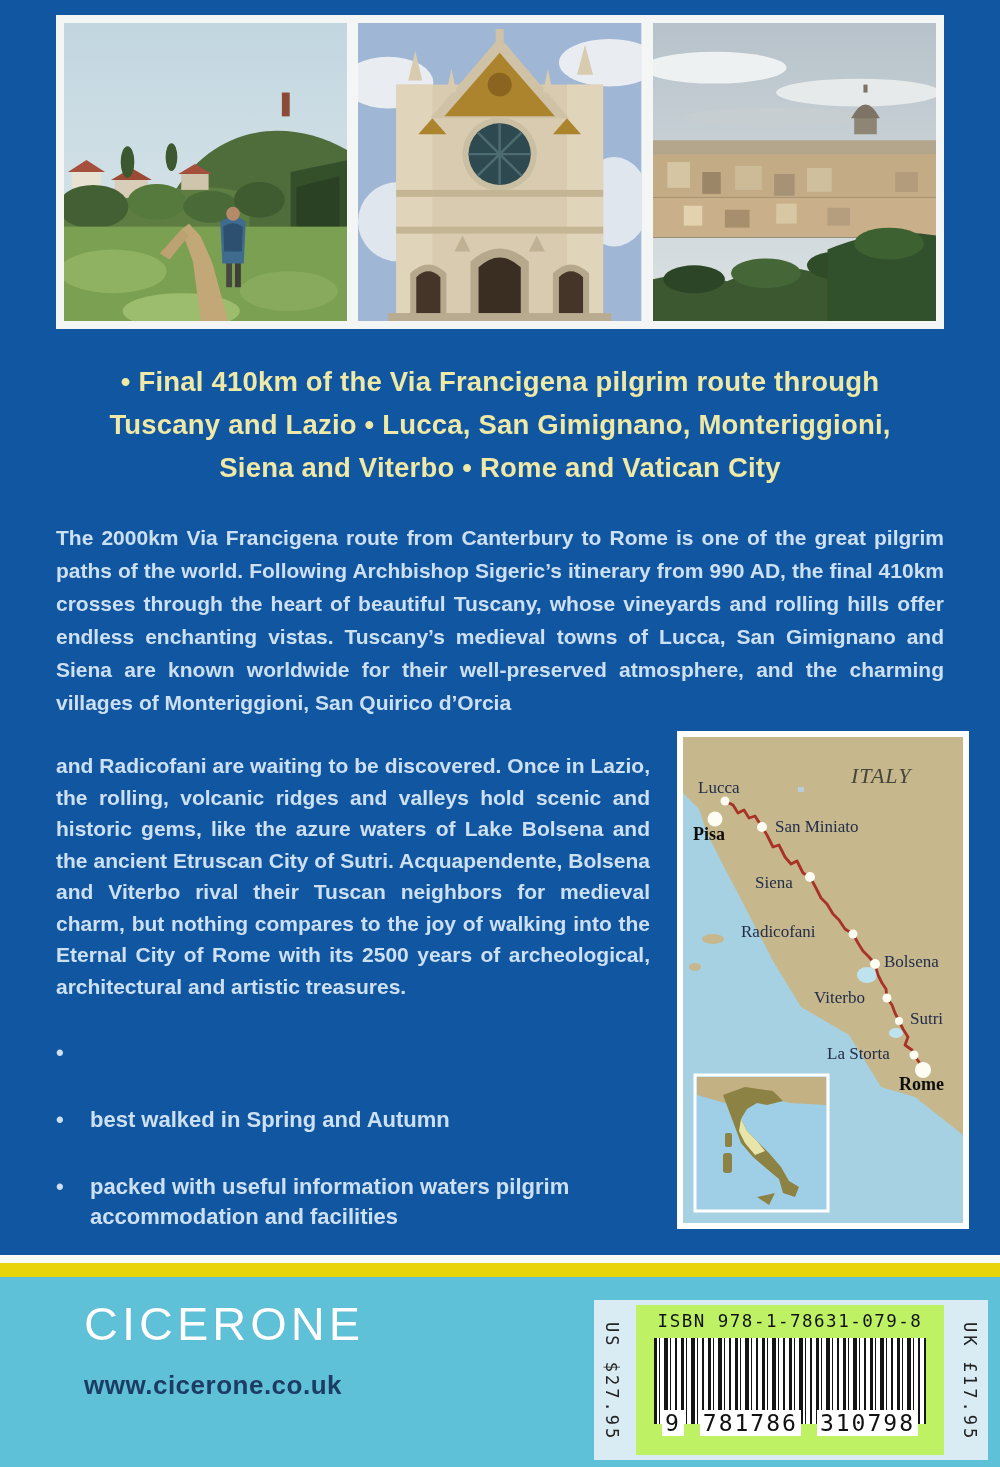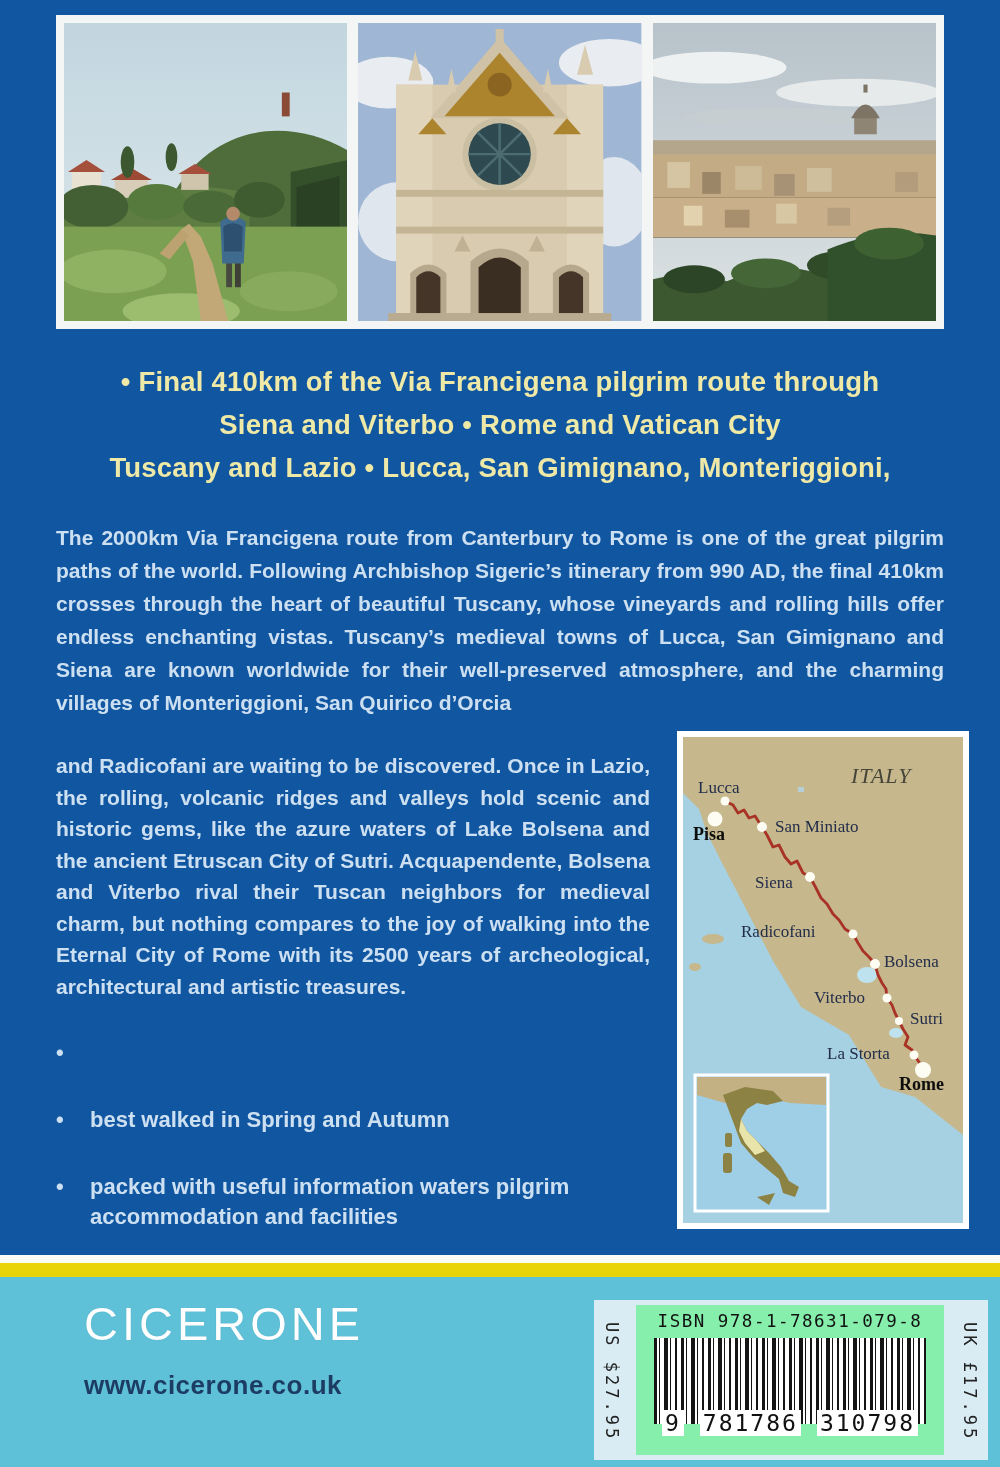--- a/index.html
+++ b/index.html
@@ -75,21 +75,21 @@
   .price-vert{
     position:absolute; top:14px; height:136px;
     writing-mode:vertical-rl;
     font-family:"DejaVu Sans Mono", monospace;
     font-size:17px; color:#222; letter-spacing:3px; text-align:center;
   }
   .price-left{left:8px;}
   .price-right{right:8px;}
   .barcode-box{
     position:absolute; left:42px; top:5px; width:308px; height:150px;
-    background:#86efac; box-sizing:border-box; padding-top:6px;
+    background:#bef264; box-sizing:border-box; padding-top:6px;
   }
   .isbn-line{
     text-align:center; font-family:"DejaVu Sans Mono", monospace;
     font-size:17.5px; letter-spacing:1.5px; color:#111; white-space:nowrap;
   }
   .bars{
     margin:7px 18px 0 18px; height:86px;
     background:repeating-linear-gradient(90deg,
       #151515 0 3px, #ffffff 3px 5px,
       #151515 5px 6px, #ffffff 6px 10px,
@@ -222,22 +222,22 @@
         <ellipse cx="110" cy="252" rx="34" ry="15" fill="#456637"></ellipse>
         <ellipse cx="180" cy="244" rx="30" ry="14" fill="#2f4b28"></ellipse>
         <path d="M170,300 L170,228 Q225,204 276,214 L276,300 Z" fill="#31512c"></path>
         <ellipse cx="230" cy="222" rx="34" ry="16" fill="#3e6132"></ellipse>
       </svg>
     </div>
   </div>
 
   <div class="headline">
     <div>• Final 410km of the Via Francigena pilgrim route through</div>
+    <div>Tuscany and Lazio • Lucca, San Gimignano, Monteriggioni,</div>
     <div>Siena and Viterbo • Rome and Vatican City</div>
-    <div>Tuscany and Lazio • Lucca, San Gimignano, Monteriggioni,</div>
   </div>
 
   <div class="body-part1">The 2000km Via Francigena route from Canterbury to Rome is one of the great pilgrim paths of the world. Following Archbishop Sigeric’s itinerary from 990 AD, the final 410km crosses through the heart of beautiful Tuscany, whose vineyards and rolling hills offer endless enchanting vistas. Tuscany’s medieval towns of Lucca, San Gimignano and Siena are known worldwide for their well-preserved atmosphere, and the charming villages of Monteriggioni, San Quirico d’Orcia</div>
   <div class="body-part2">and Radicofani are waiting to be discovered. Once in Lazio, the rolling, volcanic ridges and valleys hold scenic and historic gems, like the azure waters of Lake Bolsena and the ancient Etruscan City of Sutri. Acquapendente, Bolsena and Viterbo rival their Tuscan neighbors for medieval charm, but nothing compares to the joy of walking into the Eternal City of Rome with its 2500 years of archeological, architectural and artistic treasures.</div>
 
   <div class="bullets">
     <div class="bullet-item">
       <span class="bullet-marker">•</span>
     </div>
     <div class="bullet-item">

